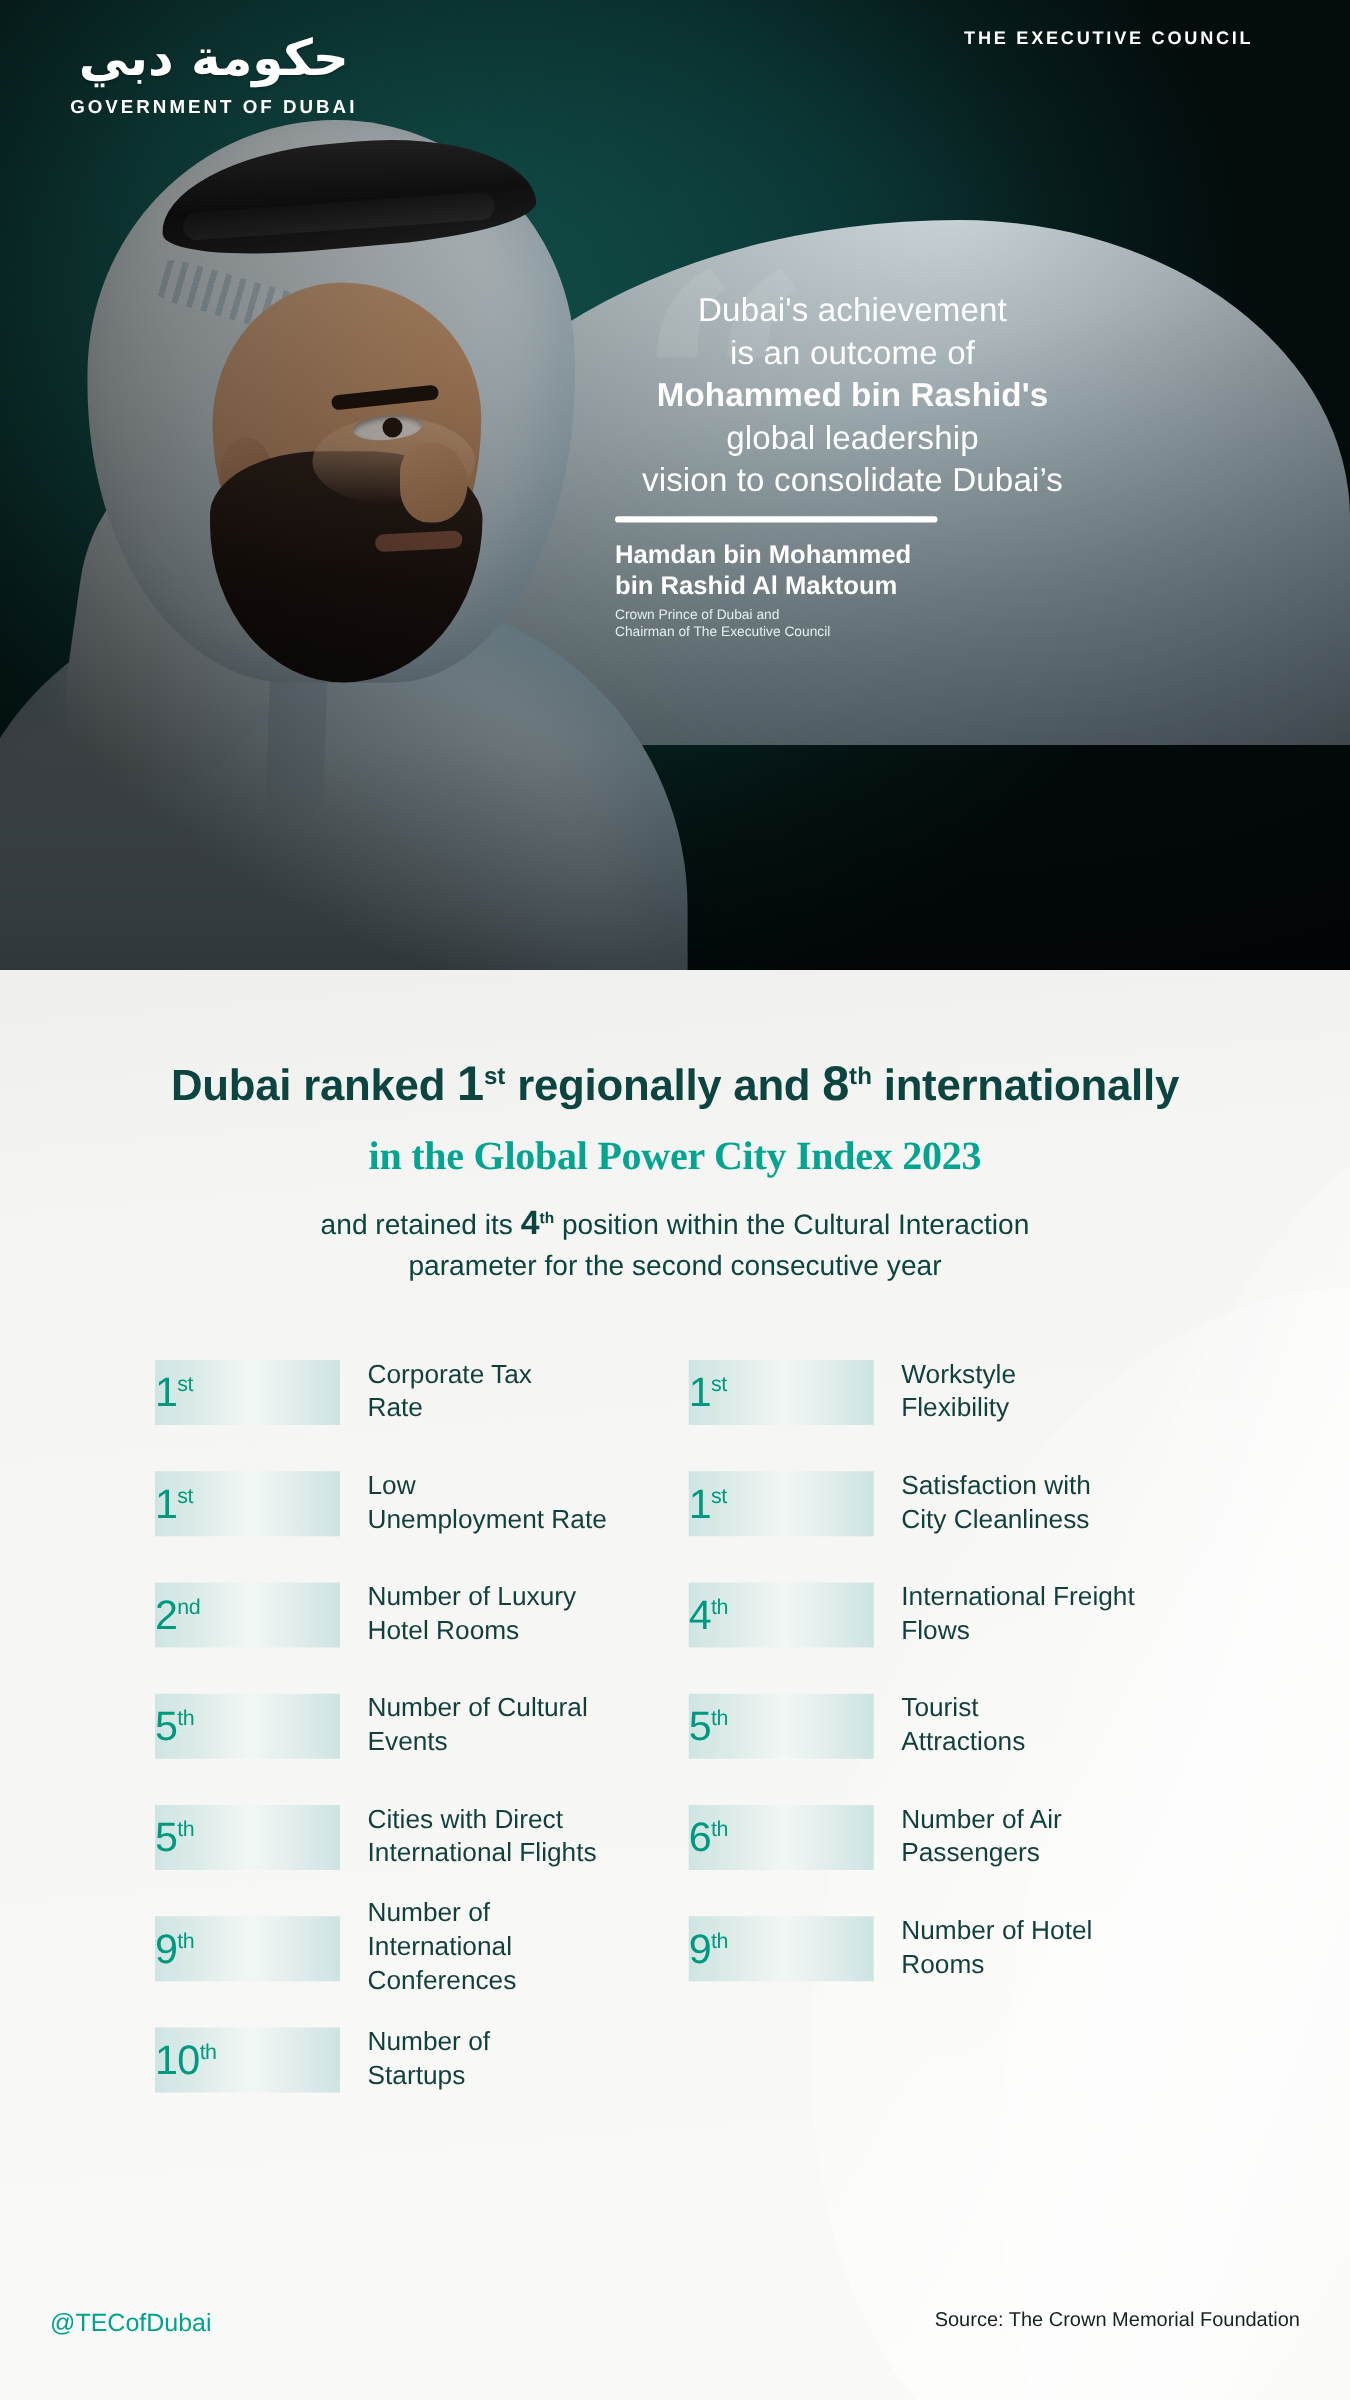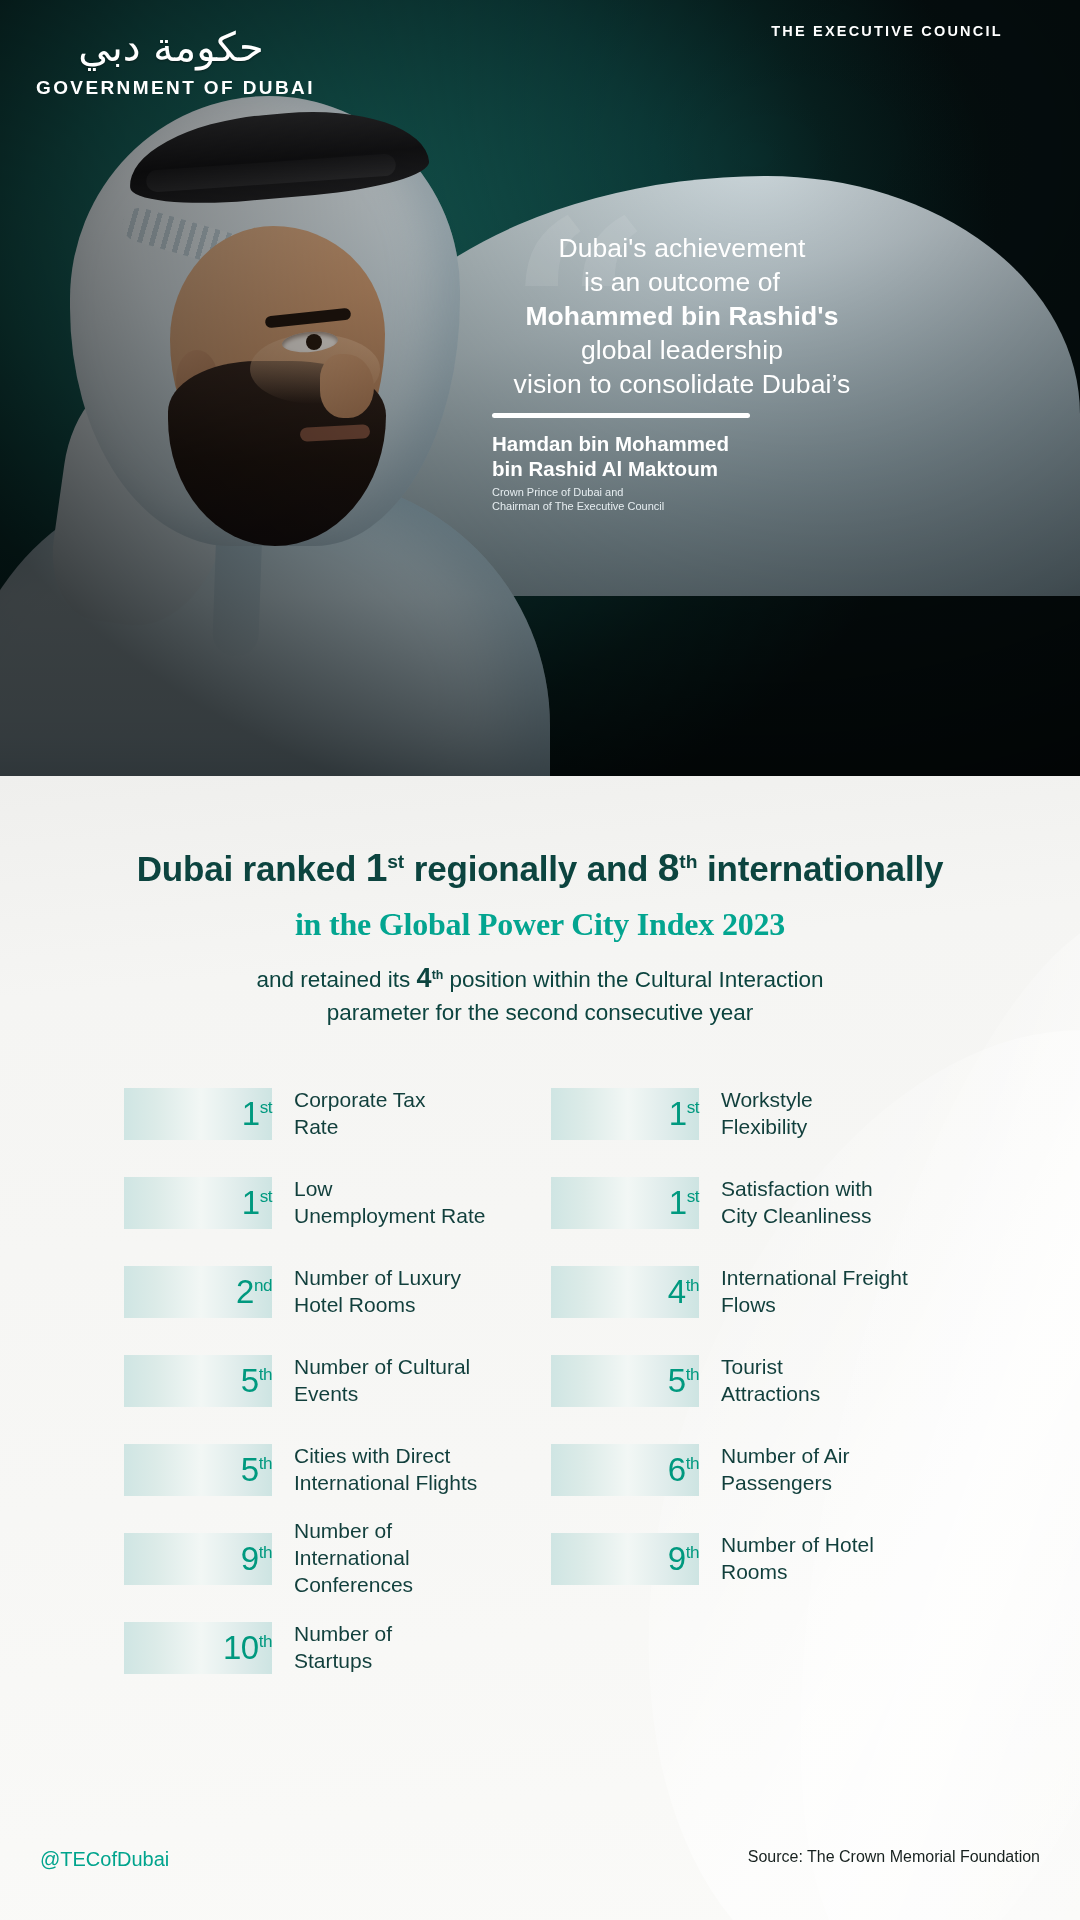--- a/index.html
+++ b/index.html
@@ -27,27 +27,27 @@
       radial-gradient(ellipse 900px 700px at 70% 20%, rgba(0,0,0,0) 0%, rgba(0,0,0,.45) 70%, rgba(0,0,0,.72) 100%);
     pointer-events:none;
   }
 
   
   .logo { position:absolute; color:#fff; text-align:center; }
   .logo-left { left:36px; top:22px; width:270px; }
   .logo-right { right:28px; top:18px; width:330px; }
   .logo-ar {
     font-family:"DejaVu Sans", sans-serif;
-    font-size:40px; line-height:1.25; font-weight:400;
+    font-size:40px; line-height:1.25; font-weight:700;
     letter-spacing:0px; white-space:nowrap;
     text-shadow:0 1px 2px rgba(0,0,0,.35);
   }
   .logo-right .logo-ar { font-size:38px; }
   .logo-en {
-    font-size:19px; font-weight:700; letter-spacing:2.4px;
+    font-size:15px; font-weight:700; letter-spacing:2.4px;
     margin-top:5px; white-space:nowrap;
   }
   .logo-right .logo-en { font-size:14.5px; letter-spacing:2.2px; }
 
   
   .portrait { position:absolute; left:0; bottom:0; width:560px; height:700px; }
   .pt-shoulders {
     position:absolute; left:-40px; bottom:0; width:590px; height:300px;
     background:linear-gradient(180deg,#bcd8e4 0%, #cfe4ec 40%, #b9d2dd 100%);
     border-radius:250px 250px 0 0;
@@ -224,21 +224,21 @@
   }
   .rank-col { display:flex; flex-direction:column; }
   .rank-row {
     display:flex; align-items:center;
     height:89px;
   }
   .rank-badge {
     width:148px; height:52px;
     flex:0 0 148px;
     background:linear-gradient(90deg,#cfe5e3 0%, #dcebe8 22%, #f2f7f5 52%, #dfeceb 78%, #cde4e2 100%);
-    display:flex; align-items:center; justify-content:flex-end;
+    display:flex; align-items:center; justify-content:flex-start;
     position:relative;
   }
   .rank-num {
     font-size:33px; font-weight:400; color:#00997f;
     line-height:1;
     letter-spacing:-.5px;
   }
   .rank-num sup { font-size:.52em; font-weight:400; vertical-align:super; }
   .rank-label {
     margin-left:22px;

